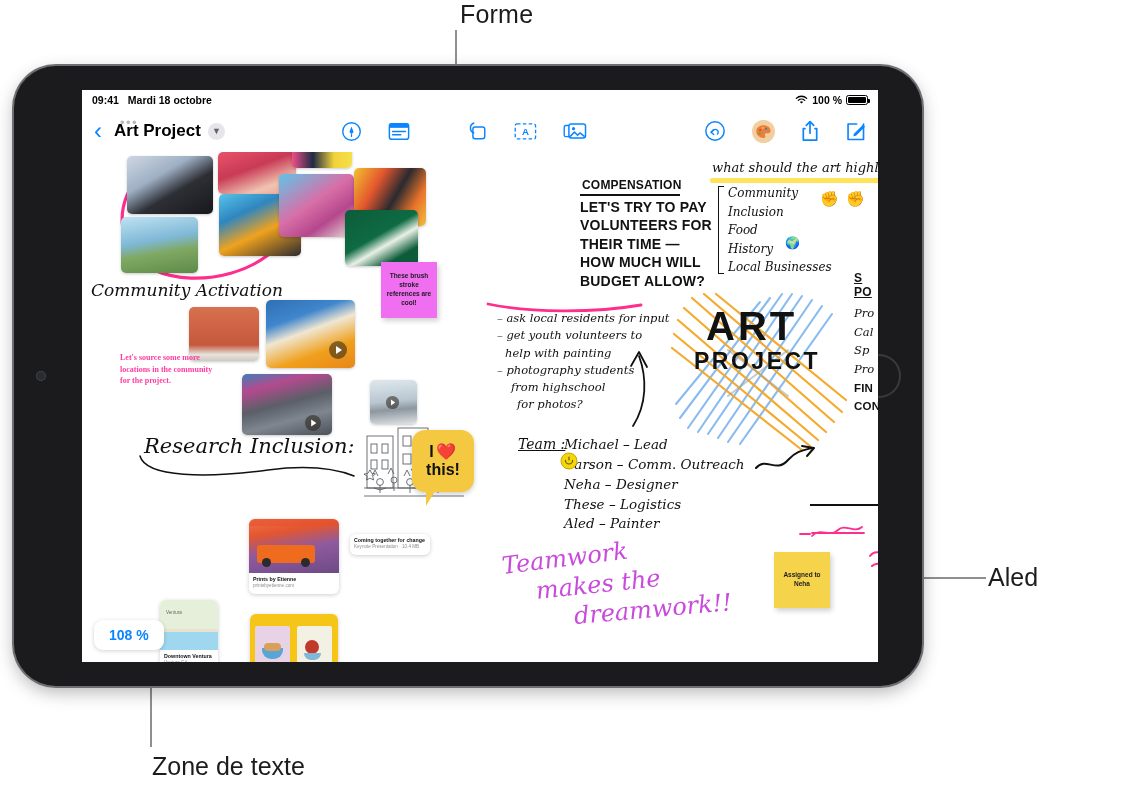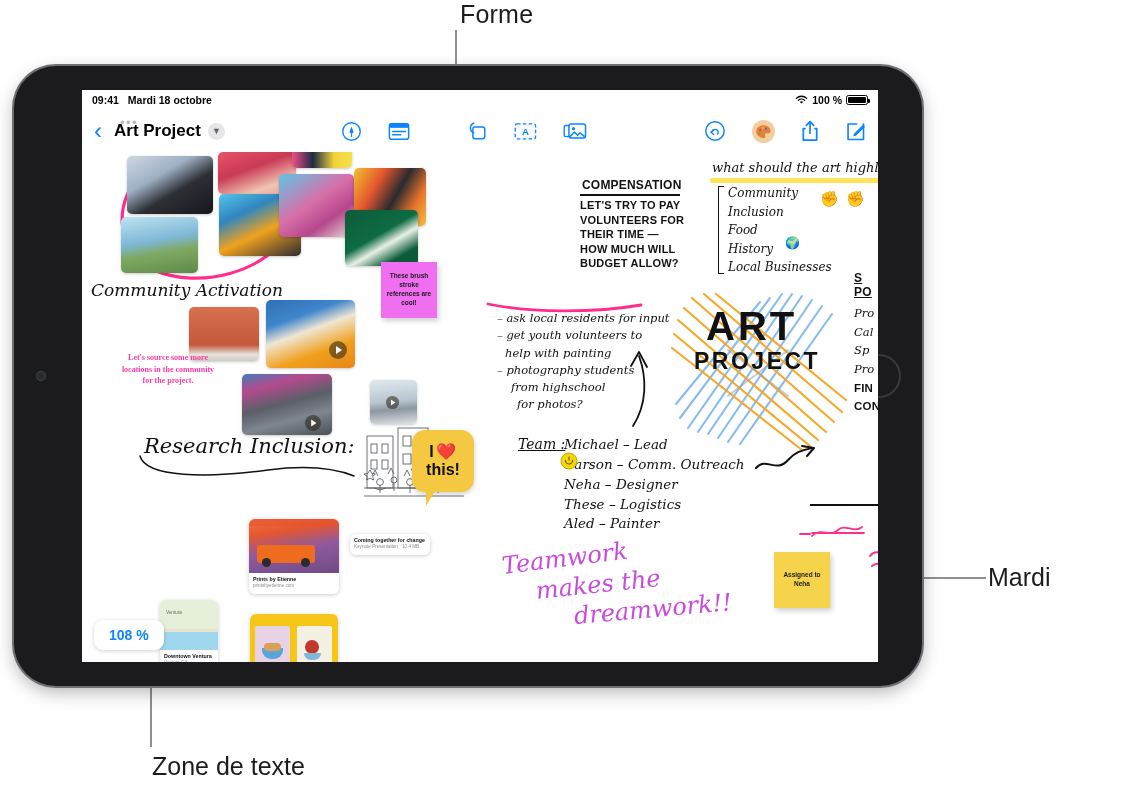--- a/index.html
+++ b/index.html
@@ -106,21 +106,21 @@
   
   .sticky { position: absolute; box-shadow: 2px 3px 5px rgba(0,0,0,.18);
             display: flex; align-items: center; justify-content: center;
             text-align: center; font-size: 6.5px; font-weight: bold;
             color: #1c1c1e; line-height: 1.35; padding: 4px; }
   #sticky-pink   { background: #f06ef0; }
   #sticky-yellow { background: #f5d44c; }
 
   
   #pink-text {
-    position: absolute; text-align: center; color: #ff3ba0;
+    position: absolute; color: #ff3ba0;
     font-family: "Liberation Serif", serif; font-weight: bold;
     font-size: 8px; line-height: 1.45; width: 96px;
   }
 
   
   #zoompill {
     position: absolute; background: #fff; color: #0a84ff;
     font-size: 14px; font-weight: bold; border-radius: 9px;
     padding: 7px 15px; box-shadow: 0 1px 4px rgba(0,0,0,.18);
   }
@@ -156,21 +156,21 @@
 </style>
 </head>
 <body>
 
 <div id="stage">
 
   <div class="leader" id="leader-forme"></div>
   <div class="callout-label" id="lbl-forme">Forme</div>
 
   <div class="leader" id="leader-note"></div>
-  <div class="callout-label" id="lbl-note">Mardi</div>
+  <div class="callout-label" id="lbl-note">Aled</div>
 
   <div class="leader" id="leader-zone"></div>
   <div class="callout-label" id="lbl-zone">Zone de texte</div>
 
   <div id="device">
     <div id="cam"></div>
     <div id="home"></div>
 
     <div id="screen">
 
@@ -419,21 +419,21 @@
         </div>
 
         <div id="zoompill" style="left:12px;top:468px;">
           <span>108 %</span>
         </div>
 
         <div class="hw print" style="left:500px;top:26px;font-size:12px;">
           <span>COMPENSATION</span>
         </div>
         <div style="position:absolute;left:498px;top:42px;width:100px;height:1.6px;background:#111;"></div>
-        <div class="hw print" style="left:498px;top:46px;font-size:11px;line-height:1.32;">
+        <div class="hw print" style="left:498px;top:46px;font-size:14px;line-height:1.32;">
           <div>LET'S TRY TO PAY</div>
           <div>VOLUNTEERS FOR</div>
           <div>THEIR TIME —</div>
           <div>HOW MUCH WILL</div>
           <div>BUDGET ALLOW?</div>
         </div>
 
         <div class="hw script" style="left:630px;top:8px;font-size:13px;white-space:nowrap;">
           <span>what should the art highlight</span>
         </div>

